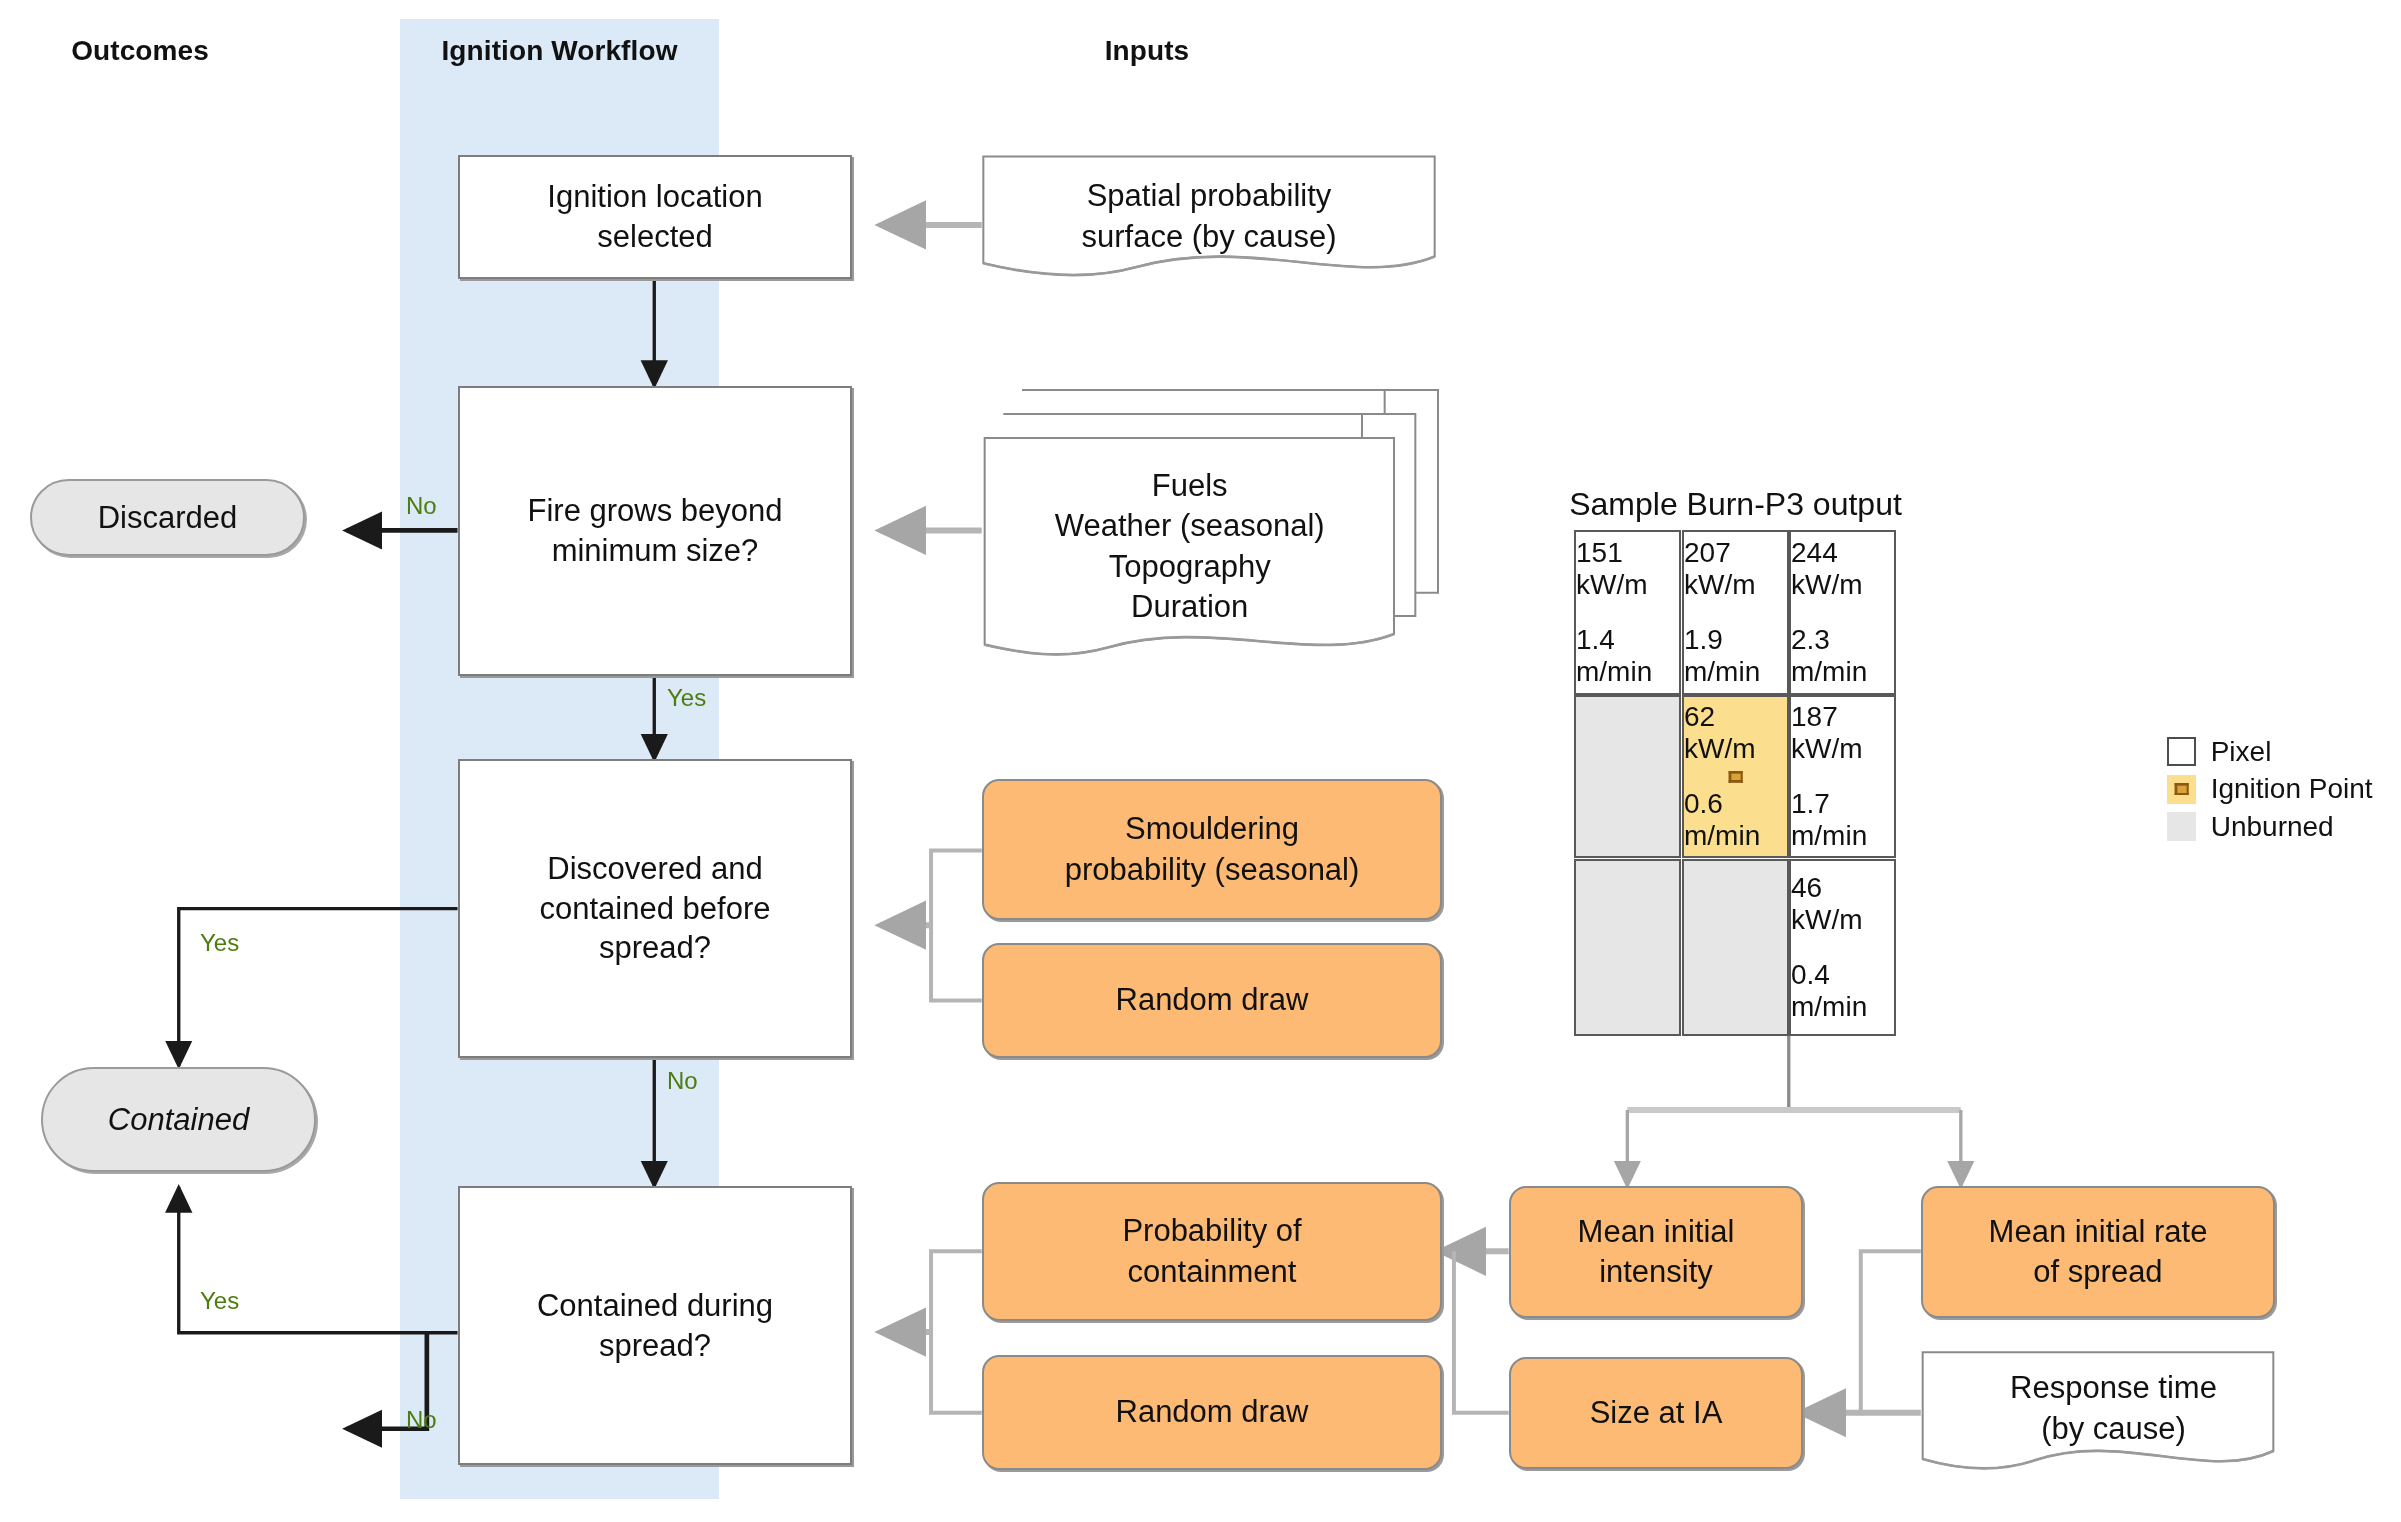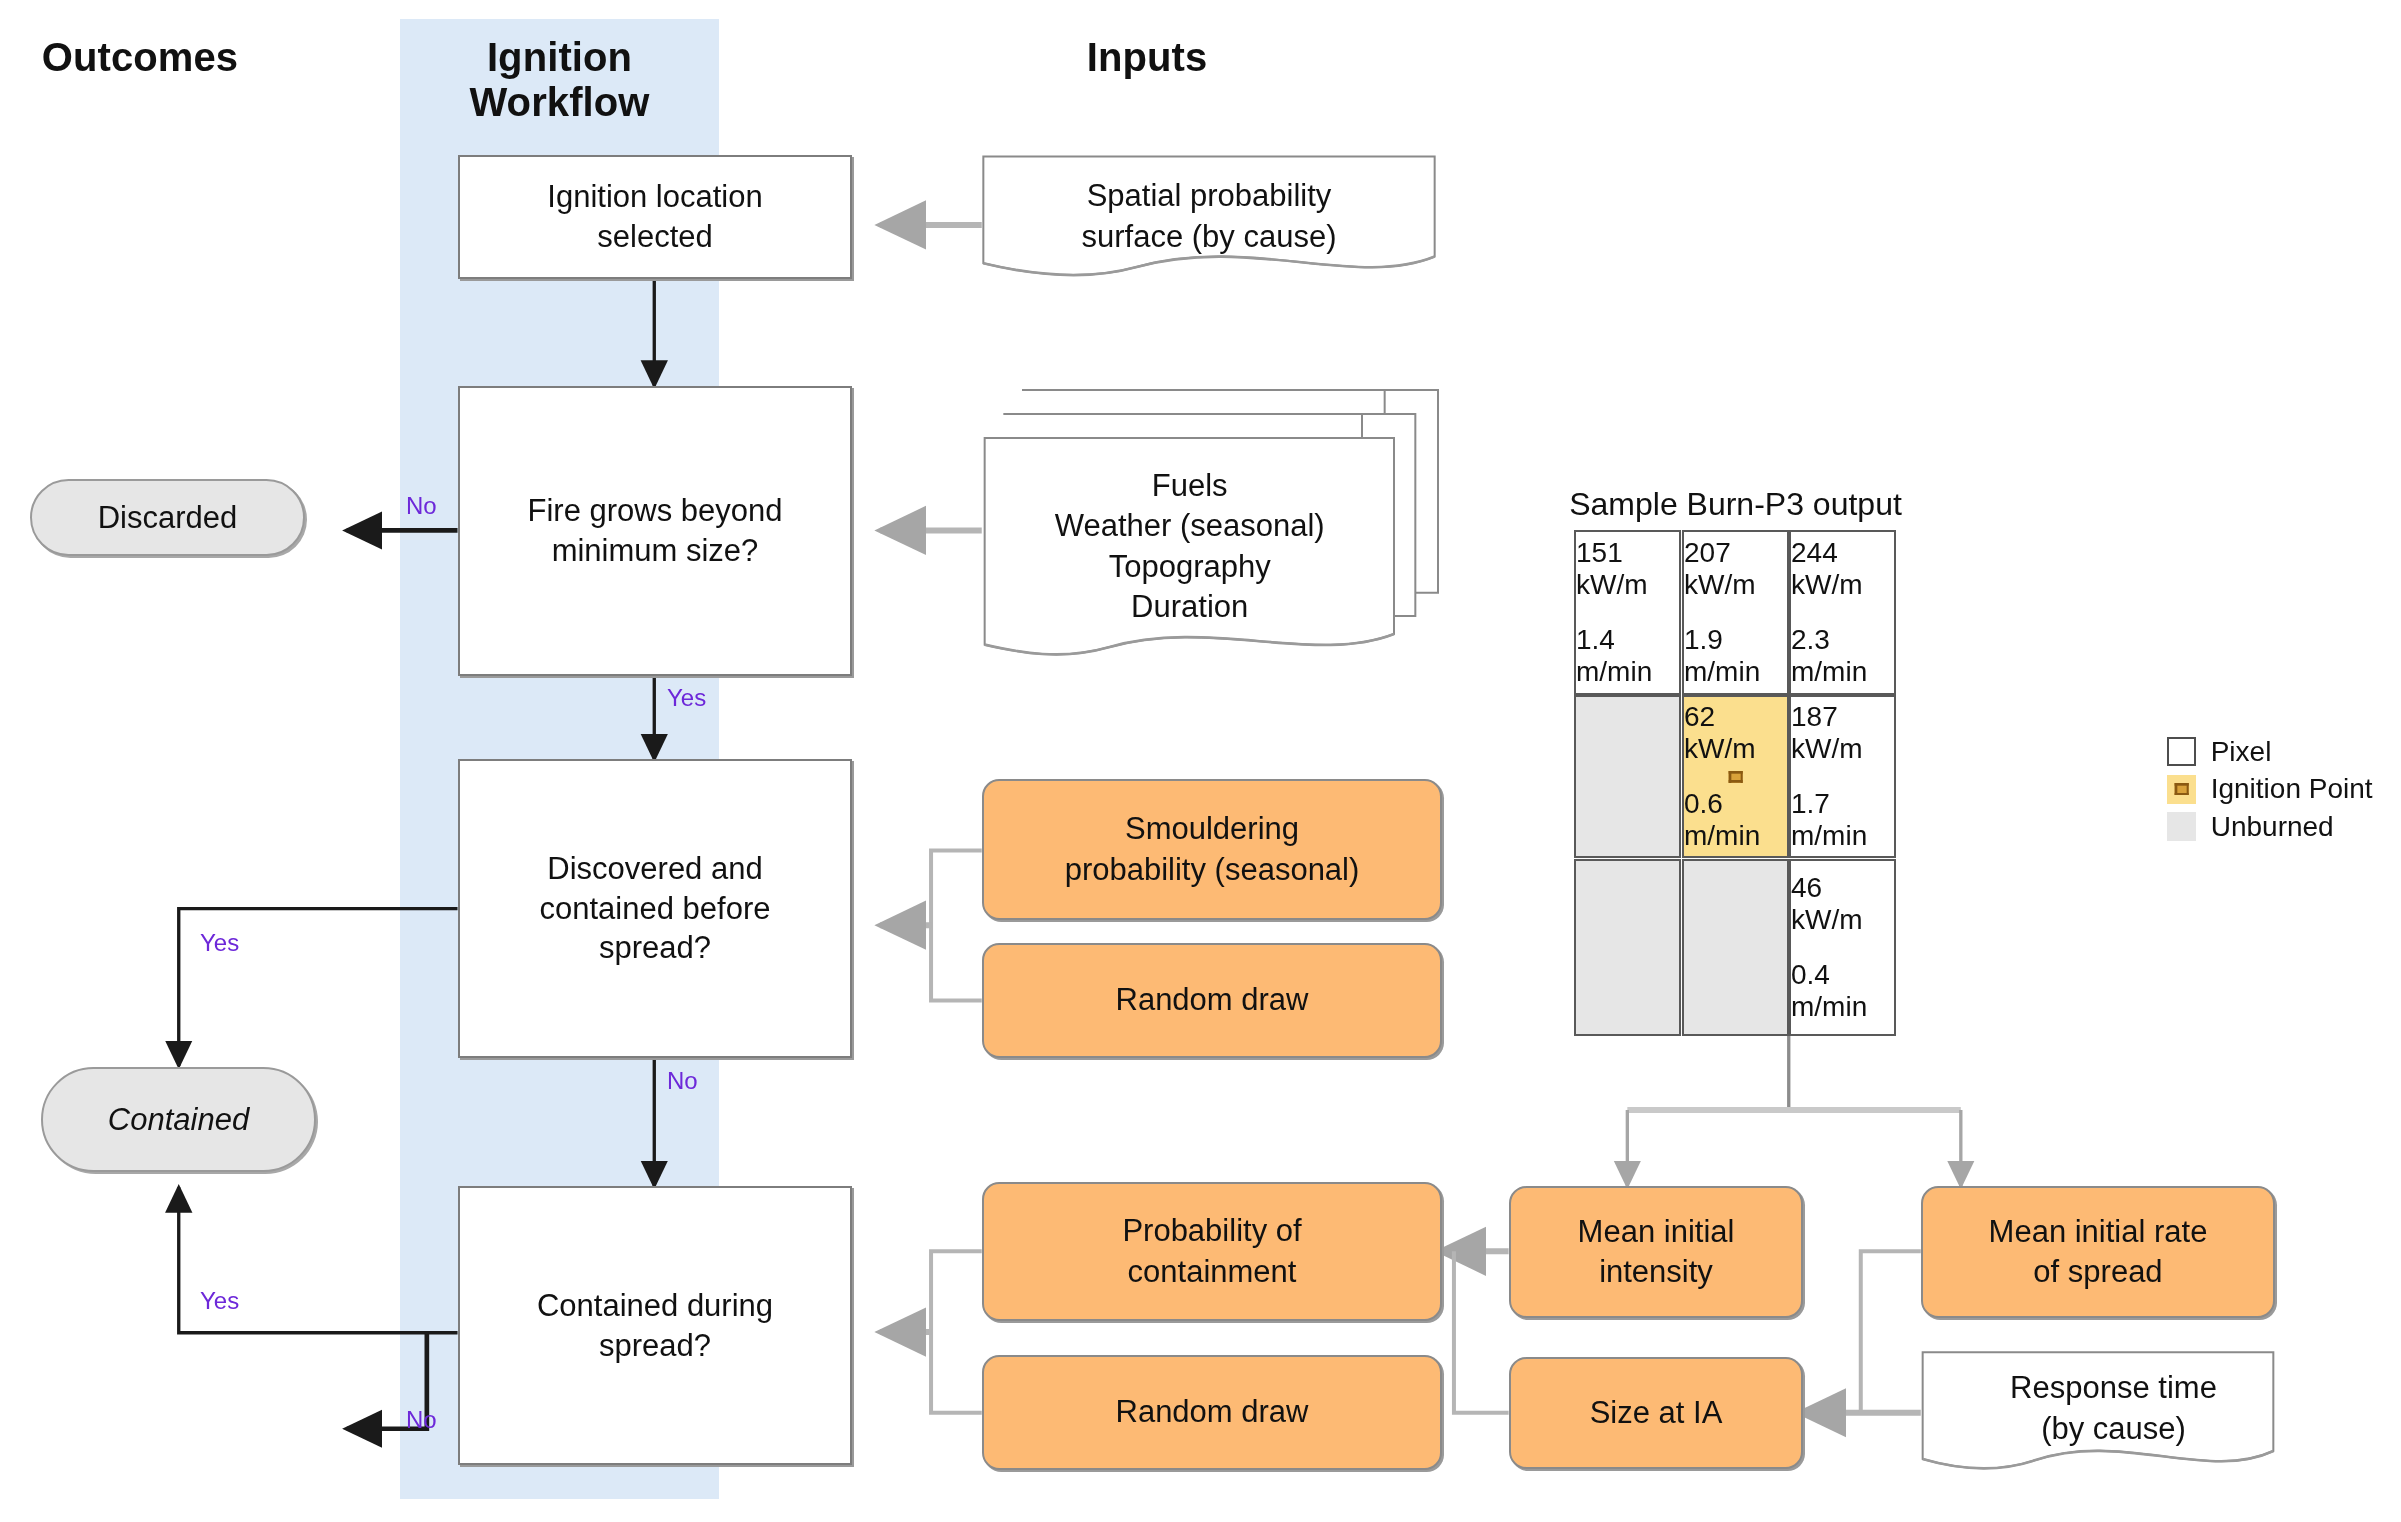--- a/index.html
+++ b/index.html
@@ -1,41 +1,41 @@
 <!DOCTYPE html>
 <html style="font-size:10.7px"><head>
 <meta charset="utf-8">
 <style>
   html,body{margin:0;padding:0;background:#ffffff;}
   body{width:2401px;height:1523px;font-family:"Liberation Sans",sans-serif;color:#000;}
   #stage{position:relative;width:2401px;height:1523px;overflow:hidden;}
 
   .band{position:absolute;background:#dce9f7;}
 
-  .colhdr{position:absolute;font-size:40px;font-weight:bold;text-align:center;color:#111;letter-spacing:0.1px;}
+  .colhdr{position:absolute;font-size:28px;font-weight:bold;text-align:center;color:#111;letter-spacing:0.1px;}
 
   .procbox{position:absolute;background:#fff;border:2px solid #7d7d7d;
            box-shadow:2px 2px 0 0 #9a9a9a;
            display:flex;align-items:center;justify-content:center;text-align:center;
            font-size:31px;line-height:1.28;color:#111;box-sizing:border-box;}
 
   .roundbox{position:absolute;background:#fdba74;border:2px solid #8a8a8a;border-radius:17.3px;
            box-shadow:2px 2px 0 0 #9a9a9a;
            display:flex;align-items:center;justify-content:center;text-align:center;
            font-size:31px;line-height:1.3;color:#111;box-sizing:border-box;}
 
   .outcome{position:absolute;background:#e6e6e6;border:2px solid #9a9a9a;border-radius:60px;
            box-shadow:2px 2px 0 0 #a8a8a8;
            display:flex;align-items:center;justify-content:center;text-align:center;
            font-size:31px;color:#111;box-sizing:border-box;}
 
   .docwrap{position:absolute;}
   .doclabel{position:absolute;left:0;right:0;text-align:center;font-size:31px;line-height:1.3;color:#111;}
 
-  .edgelabel{position:absolute;font-size:24px;color:#6d28d9;}
+  .edgelabel{position:absolute;font-size:24px;color:#4d7c0f;}
 
   svg.lay{position:absolute;left:0;top:0;width:2401px;height:1523px;pointer-events:none;}
 
   .gridwrap{position:absolute;}
   .gridtitle{position:absolute;font-size:32px;text-align:center;color:#111;}
   .gcell{position:absolute;box-sizing:border-box;border:2px solid #595959;
          display:flex;flex-direction:column;align-items:center;justify-content:center;
          font-size:28px;color:#111;}
   .gcell .l1{margin-bottom:23px;}
   .gcell.unburned{background:#e6e6e6;}

